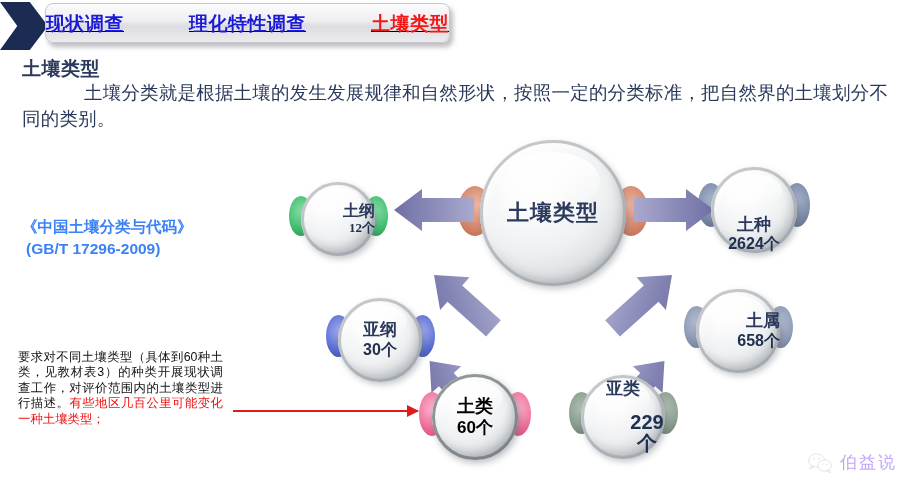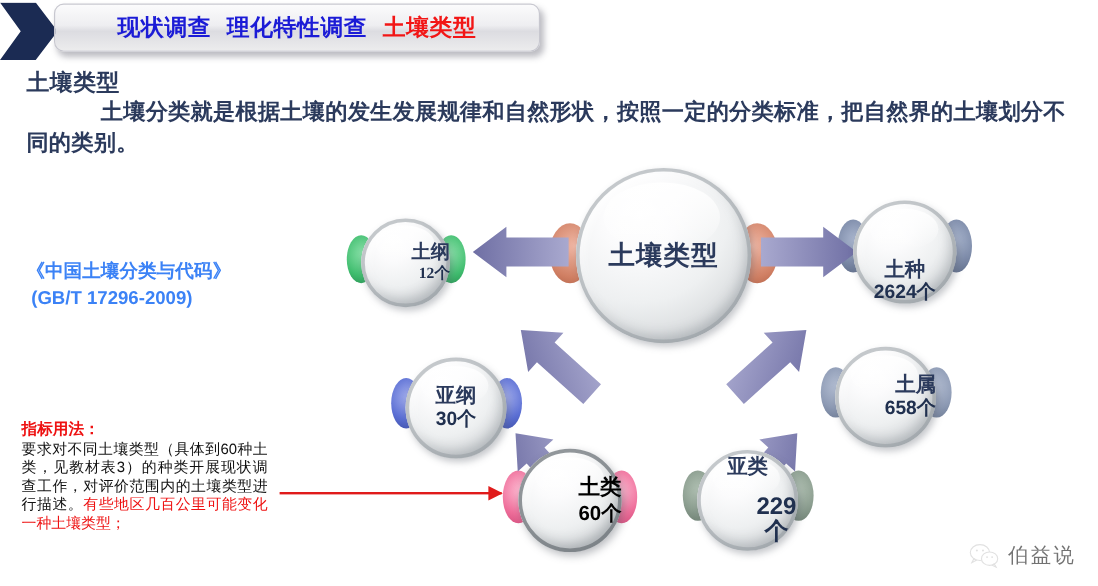--- a/index.html
+++ b/index.html
@@ -16,35 +16,36 @@
     position:absolute;left:0px;top:2px;width:48px;height:48px;
     background:#1b2b53;
     clip-path:polygon(0% 0%, 62% 0%, 100% 50%, 62% 100%, 0% 100%, 36% 50%);
   }
   .hdr-bar{
     position:absolute;left:45px;top:3px;width:405px;height:40px;
     border-radius:8px;
     background:linear-gradient(180deg,#fbfbfc 0%,#eeeef1 45%,#dcdce1 58%,#ececed 100%);
     border:1px solid #c7c7cf;
     box-shadow:3px 4px 5px rgba(80,80,95,.38);
-    display:flex;align-items:center;justify-content:center;gap:13px;
+    display:flex;align-items:center;justify-content:space-between;gap:13px;
     box-sizing:border-box;
+    text-decoration:underline;
   }
   .hdr-bar span{font-size:19px;font-weight:bold;letter-spacing:.5px;line-height:1;}
   .hdr-blue{color:#1b1bd6;}
   .hdr-red{color:#f21616;}
 
   
   .sec-title{
     position:absolute;left:22px;top:56px;
     font-size:19px;font-weight:bold;color:#2b3a5c;letter-spacing:.5px;
   }
   .para{
     position:absolute;left:22px;top:80px;width:878px;
-    font-size:18.5px;font-weight:bold;color:#2b3a5c;line-height:26px;
+    font-size:18.5px;font-weight:normal;color:#2b3a5c;line-height:26px;
     text-indent:62px;letter-spacing:.2px;
   }
 
   .citation{
     position:absolute;left:22px;top:216px;width:250px;
     font-size:15.5px;font-weight:bold;color:#3b82f6;line-height:22px;
   }
   .citation .l2{padding-left:4px;}
 
   
@@ -110,21 +111,21 @@
   #ball-center .lbl{font-size:22px;letter-spacing:1px;}
 
   
   .arrow{position:absolute;z-index:2;}
 
   
   .watermark{
     position:absolute;right:18px;bottom:14px;display:flex;align-items:center;gap:7px;
     opacity:.55;
   }
-  .watermark .wm-txt{font-size:17px;color:#000000;letter-spacing:2px;}
+  .watermark .wm-txt{font-size:17px;color:#8b5cf6;letter-spacing:2px;}
   .wechat-icon{width:26px;height:22px;}
 </style>
 </head>
 <body>
 
 <div id="slide">
 
   <div class="hdr-chevron"></div>
   <div class="hdr-bar">
     <span class="hdr-blue">现状调查</span>
@@ -134,21 +135,20 @@
 
   <div class="sec-title">土壤类型</div>
   <div class="para">土壤分类就是根据土壤的发生发展规律和自然形状，按照一定的分类标准，把自然界的土壤划分不同的类别。</div>
 
   <div class="citation">
     <div>《中国土壤分类与代码》</div>
     <div class="l2">(GB/T 17296-2009)</div>
   </div>
 
   <div class="anno">
-    <div class="anno-head">指标用法：</div>
     <div class="anno-body"><span>要求对不同土壤类型（具体到60种土类，见教材表3）的种类开展现状调查工作，对评价范围内的土壤类型进行描述。</span><span class="red">有些地区几百公里可能变化一种土壤类型；</span></div>
   </div>
   <div class="red-arrow"></div>
 
   <svg class="arrow" style="left:392px;top:188px;" width="82" height="44">
     <defs>
         <linearGradient id="gL" x1="1" y1="0" x2="0" y2="0">
       <stop offset="0" stop-color="#a9a9cf"></stop>
           <stop offset="1" stop-color="#6f6fa4"></stop>
         </linearGradient>
@@ -264,21 +264,21 @@
       <div class="rim"></div>
       <div class="gloss"></div>
       <div class="lbl" style="font-size:17px;">土属</div>
       <div class="cnt" style="font-size:16px;margin-top:3px;">658个</div>
     </div>
   </div>
 
   <div class="node">
     <div class="ear" style="left:419px;top:392px;width:26px;height:44px;background:radial-gradient(circle at 62% 38%,#ffc0d6,#ef6f9b 62%,#d44d7c 100%);"></div>
     <div class="ear" style="left:505px;top:392px;width:26px;height:44px;background:radial-gradient(circle at 38% 38%,#ffc0d6,#ef6f9b 62%,#d44d7c 100%);"></div>
-    <div class="ball" style="left:432px;top:374px;width:86px;height:86px;box-shadow:inset -4px -6px 10px rgba(110,118,125,.45),inset 4px 5px 9px rgba(255,255,255,.95),2px 3px 7px rgba(80,85,95,.40);align-items:flex-end;">
+    <div class="ball" style="left:432px;top:374px;width:86px;height:86px;box-shadow:inset -4px -6px 10px rgba(110,118,125,.45),inset 4px 5px 9px rgba(255,255,255,.95),2px 3px 7px rgba(80,85,95,.40);">
       <div class="rim" style="border-color:rgba(110,116,122,.75);"></div>
       <div class="gloss"></div>
       <div class="lbl" style="font-size:18px;color:#000;">土类</div>
       <div class="cnt" style="font-size:17px;margin-top:3px;color:#000;">60个</div>
     </div>
   </div>
 
   <div class="node">
     <div class="ear" style="left:569px;top:392px;width:25px;height:42px;background:radial-gradient(circle at 62% 38%,#b6c6b8,#8a9c8e 62%,#6b7d70 100%);"></div>
     <div class="ear" style="left:653px;top:392px;width:25px;height:42px;background:radial-gradient(circle at 38% 38%,#b6c6b8,#8a9c8e 62%,#6b7d70 100%);"></div>

